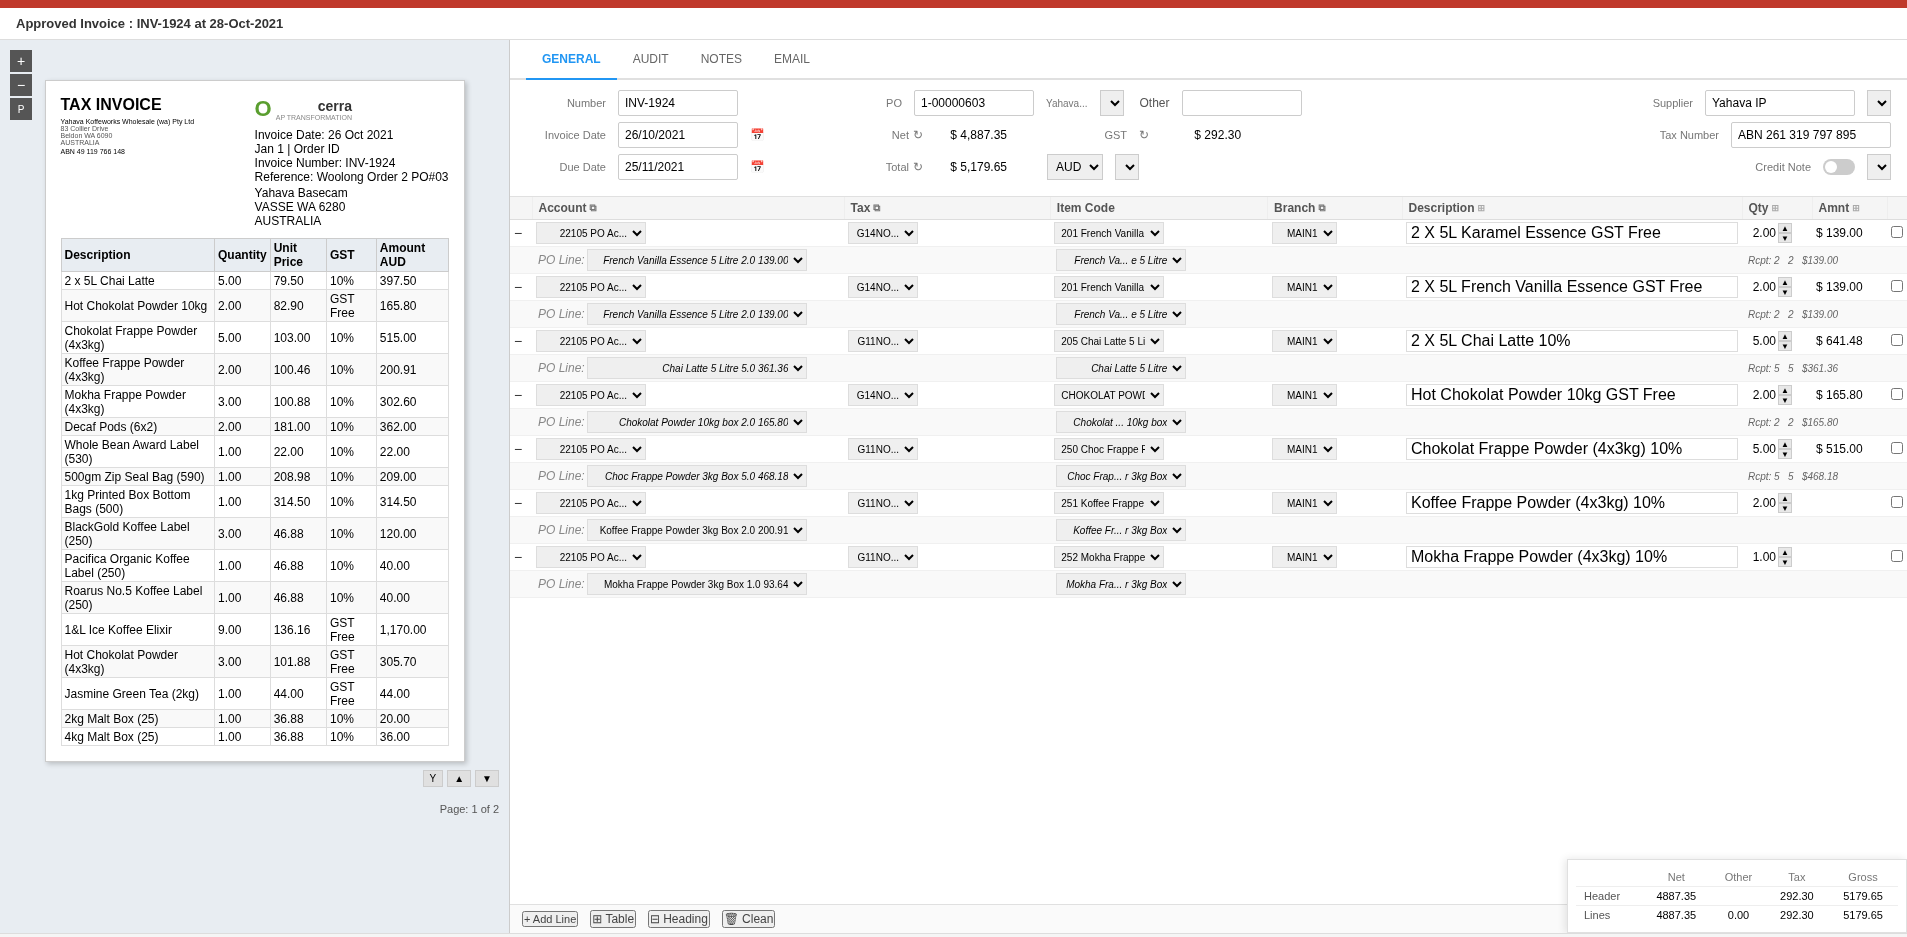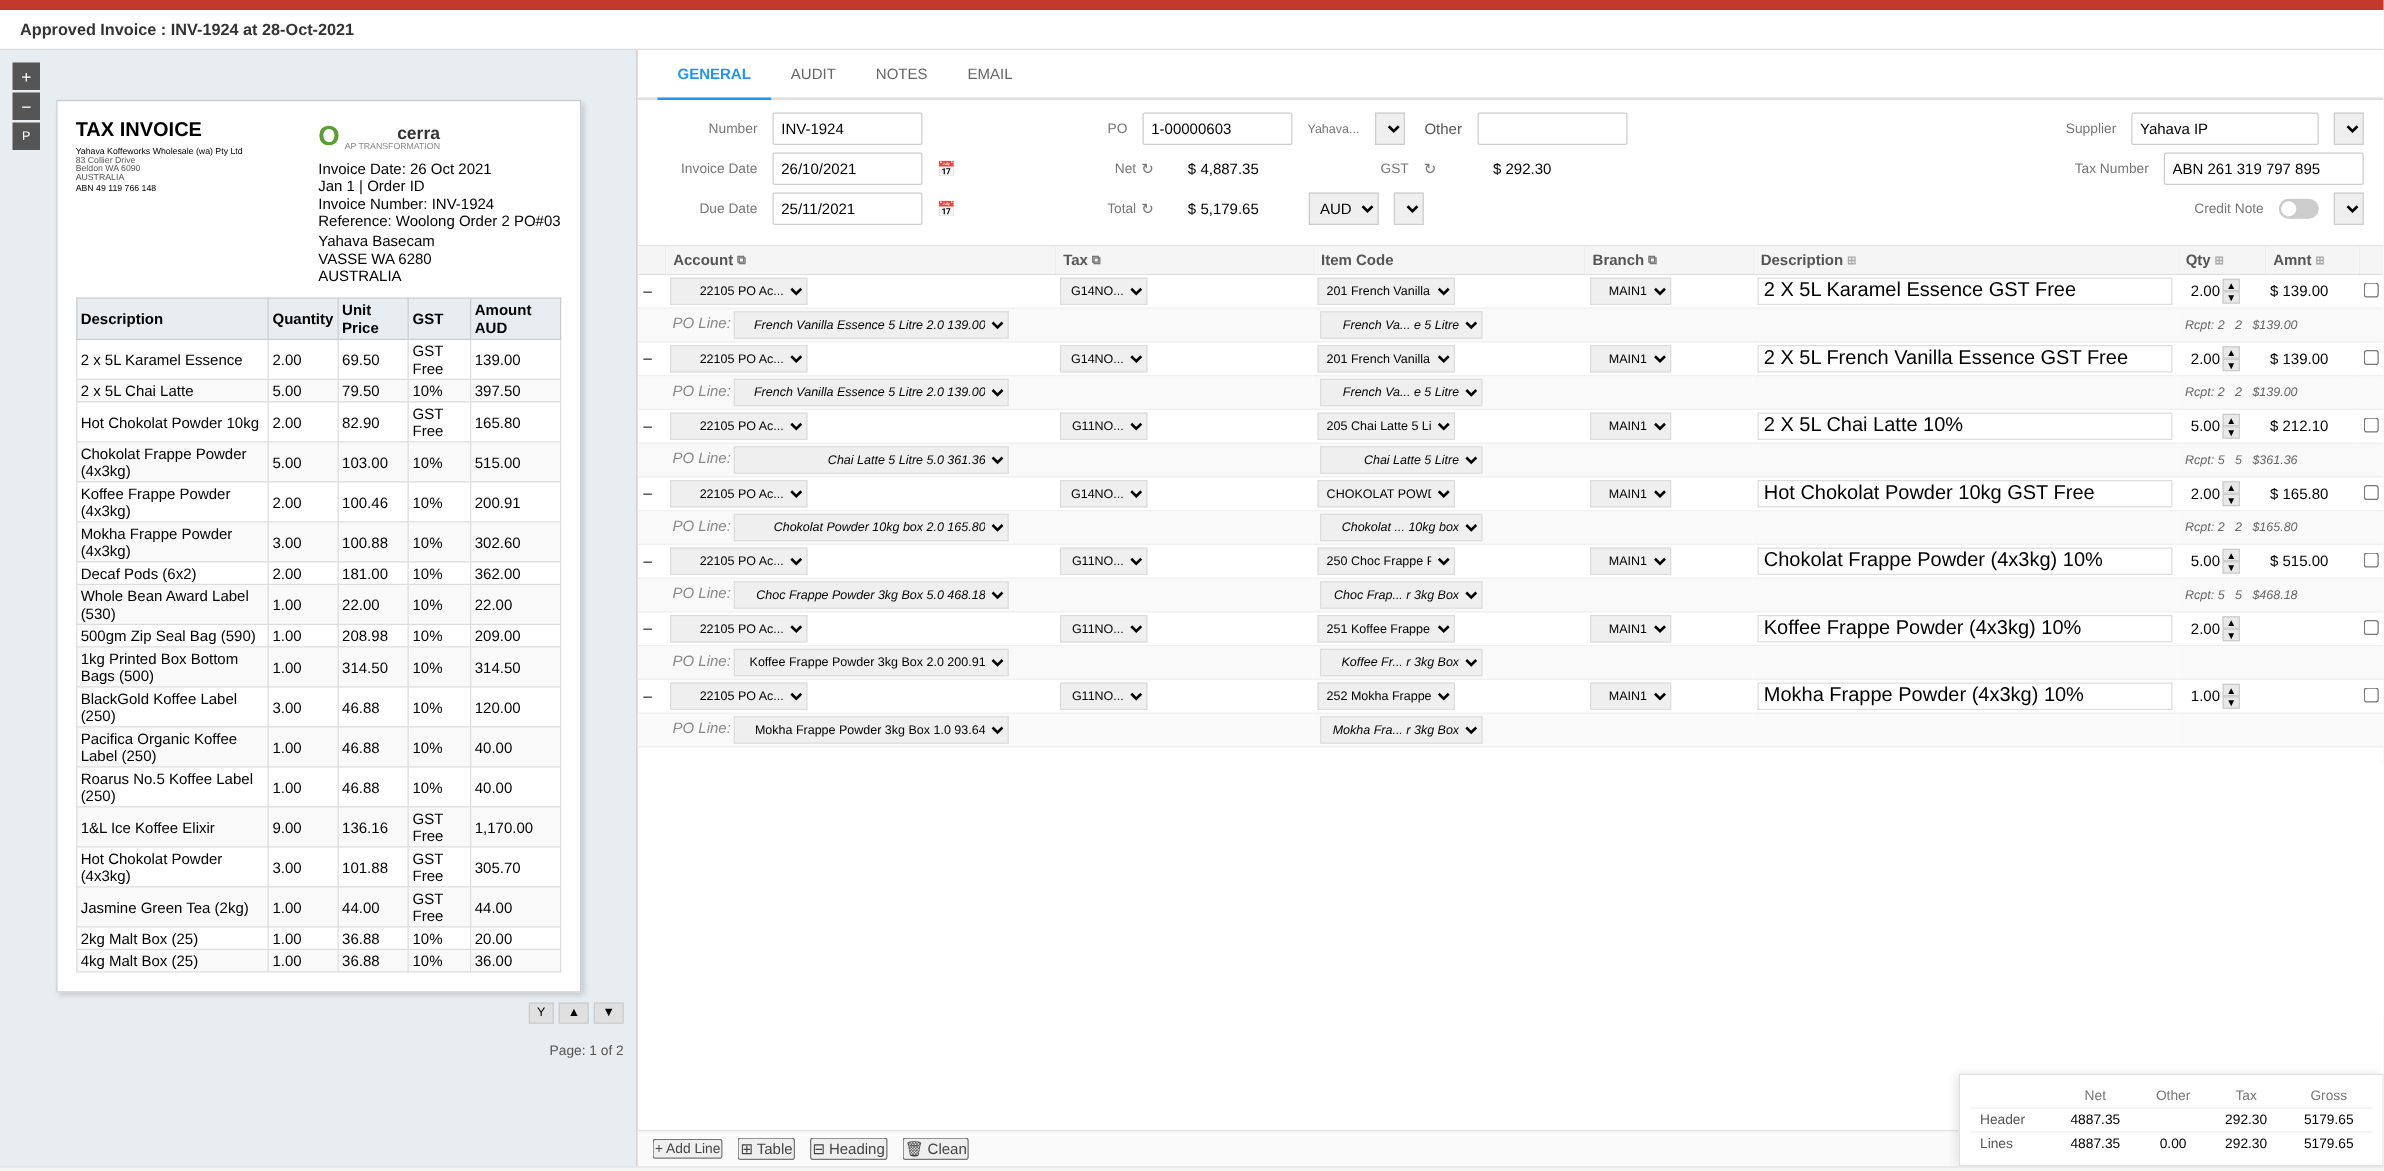--- a/index.html
+++ b/index.html
@@ -152,27 +152,20 @@
         <thead>
           <tr>
             <th>Description</th>
             <th>Quantity</th>
             <th>Unit Price</th>
             <th>GST</th>
             <th>Amount AUD</th>
           </tr>
         </thead>
         <tbody id="invoice-table-body">
-        <tr>
-              <td>2 x 5L Karamel Essence</td>
-              <td>2.00</td>
-              <td>69.50</td>
-              <td>GST Free</td>
-              <td>139.00</td>
-            </tr>
             <tr>
               <td>2 x 5L Chai Latte</td>
               <td>5.00</td>
               <td>79.50</td>
               <td>10%</td>
               <td>397.50</td>
             </tr>
             <tr>
               <td>Hot Chokolat Powder 10kg</td>
               <td>2.00</td>
@@ -573,21 +566,21 @@
     <td>
       <div class="qty-cell">
         <span class="qty-val">5.00</span>
         <div class="qty-spinner">
           <div class="spin-up">▲</div>
           <div class="spin-dn">▼</div>
         </div>
       </div>
     </td>
     <td>
-      <span class="amnt-val">$ 212.10</span>
+      <span class="amnt-val">$ 641.48</span>
     </td>
     <td><input type="checkbox" style=""></td>
   </tr>
               <tr class="po-line-row">
     <td></td>
     <td colspan="2">
       <span class="po-line-label">PO Line:</span>
       <select class="line-select" style="width:220px; font-style:italic;">
         <option>Chai Latte 5 Litre 5.0 361.36</option>
       </select>

